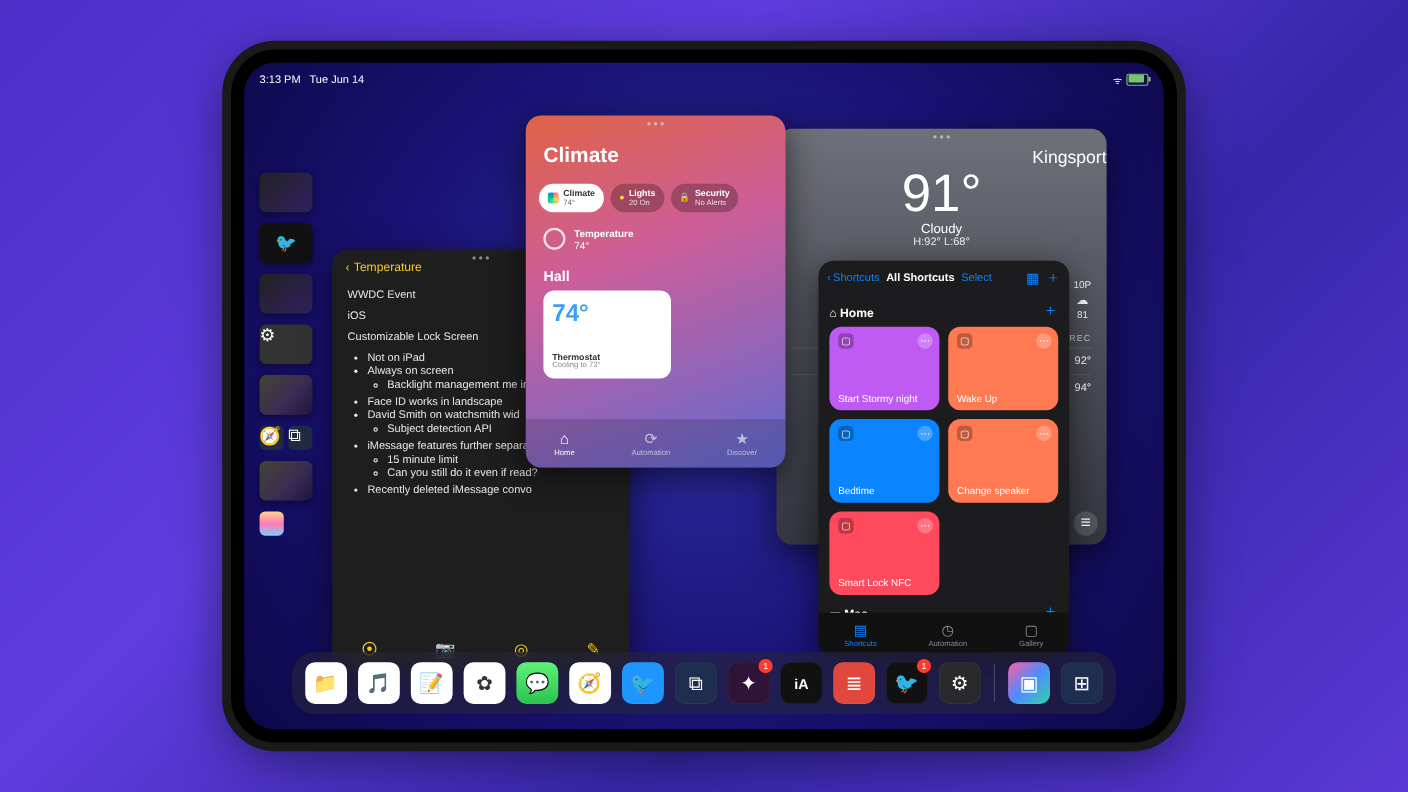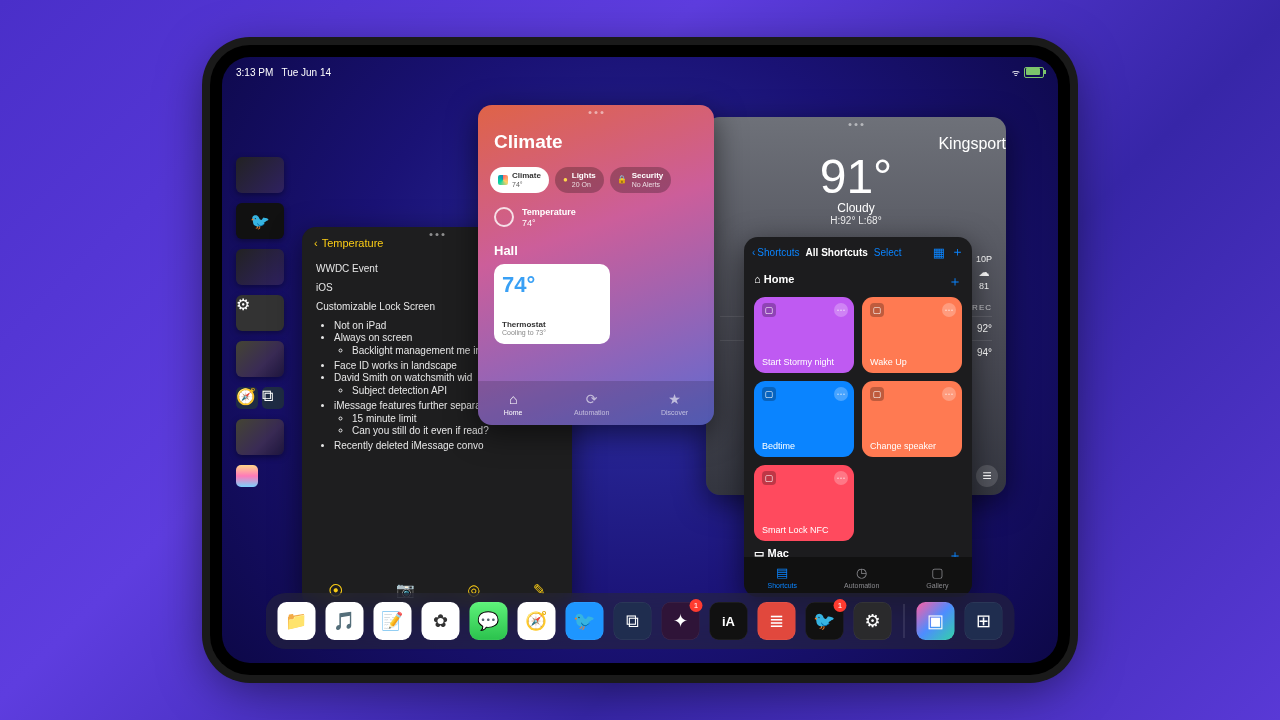--- a/index.html
+++ b/index.html
@@ -104,21 +104,21 @@
   .weather .menu{position:absolute;right:8px;bottom:8px;width:22px;height:22px;border-radius:50%;background:rgba(255,255,255,.15);display:flex;align-items:center;justify-content:center}
 
   
   .short{left:522px;top:180px;width:228px;height:360px;background:#1c1c1e;z-index:16}
   .short .top{height:30px;display:flex;align-items:center;gap:6px;padding:0 8px;font-size:10px}
   .short .top .back{color:var(--accent-blue);display:flex;align-items:center;gap:2px}
   .short .top .title{color:#fff;font-weight:600}
   .short .top .sel{color:var(--accent-blue)}
   .short .top .sp{flex:1}
   .short .top .ic{color:var(--accent-blue);font-size:13px}
-  .short .sec{display:flex;align-items:flex-start;justify-content:space-between;padding:6px 10px;color:#fff;font-size:11px;font-weight:600}
+  .short .sec{display:flex;align-items:flex-end;justify-content:space-between;padding:6px 10px;color:#fff;font-size:11px;font-weight:600}
   .short .sec .plus{color:var(--accent-blue);font-weight:400;font-size:14px}
   .grid{display:grid;grid-template-columns:1fr 1fr;gap:8px;padding:0 10px}
   .card{position:relative;height:64px;border-radius:11px;padding:6px 8px;font-size:9px;color:#fff;display:flex;flex-direction:column;justify-content:space-between}
   .card .cic{width:14px;height:14px;border-radius:4px;background:rgba(0,0,0,.25);display:inline-flex;align-items:center;justify-content:center;font-size:9px}
   .card .more{position:absolute;top:6px;right:6px;width:14px;height:14px;border-radius:50%;background:rgba(255,255,255,.25);font-size:9px;display:flex;align-items:center;justify-content:center}
   .short .tabs{position:absolute;bottom:0;left:0;right:0;height:40px;background:#111;display:flex;justify-content:space-around;align-items:center}
   .short .tabs .t{display:flex;flex-direction:column;align-items:center;font-size:7px;color:#8a8a8e;gap:2px}
   .short .tabs .t.sel{color:var(--accent-blue)}
   .short .tabs .icn{font-size:13px}
 

